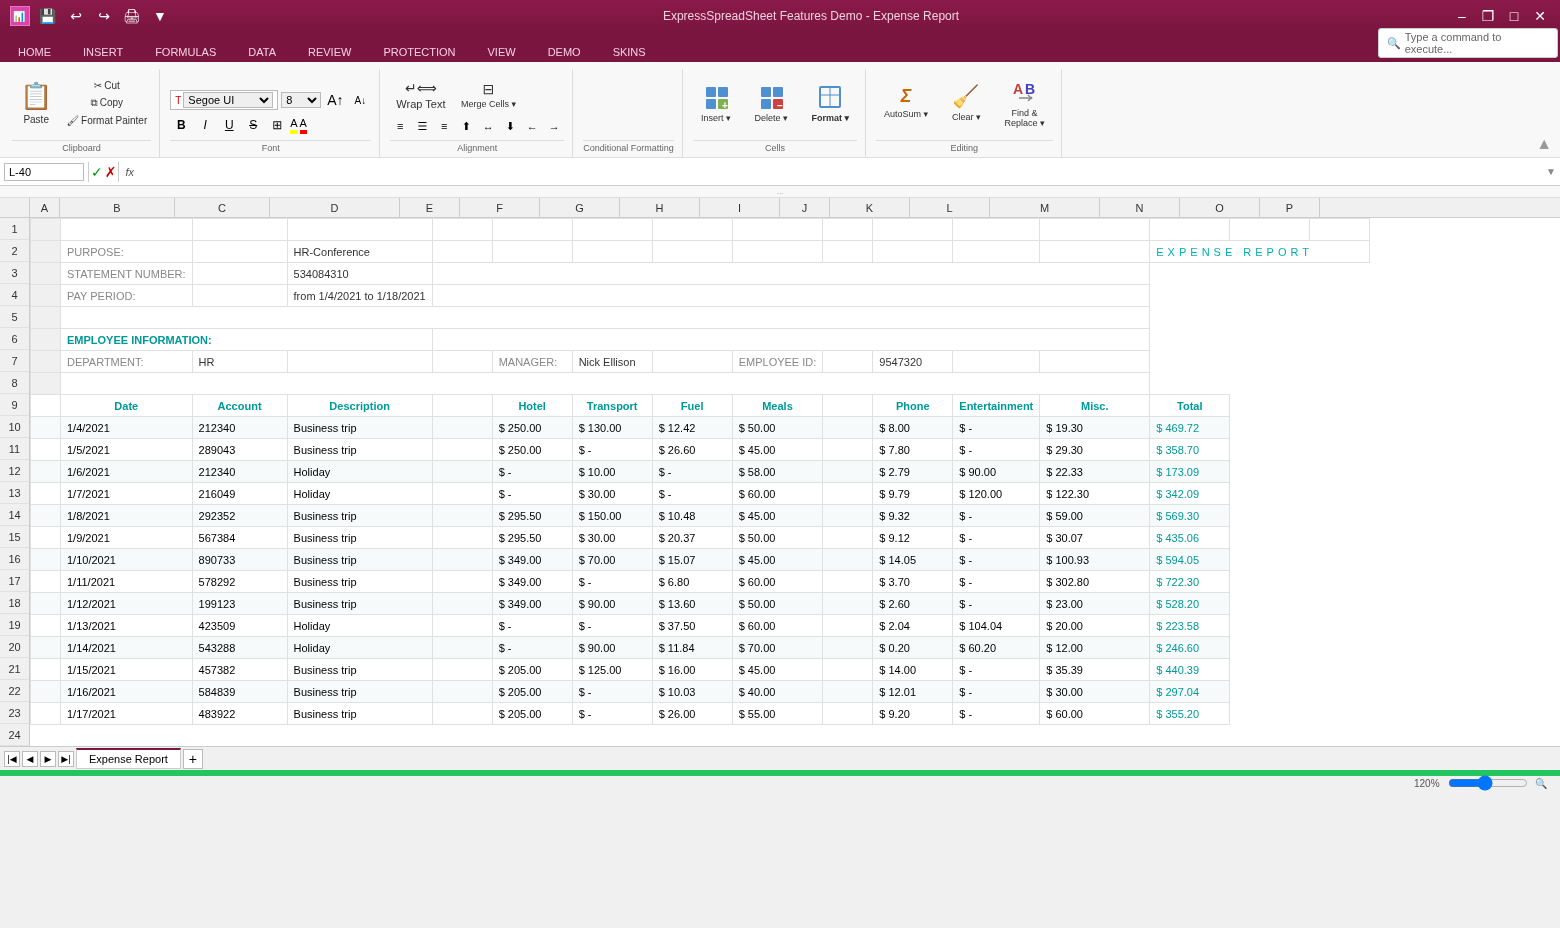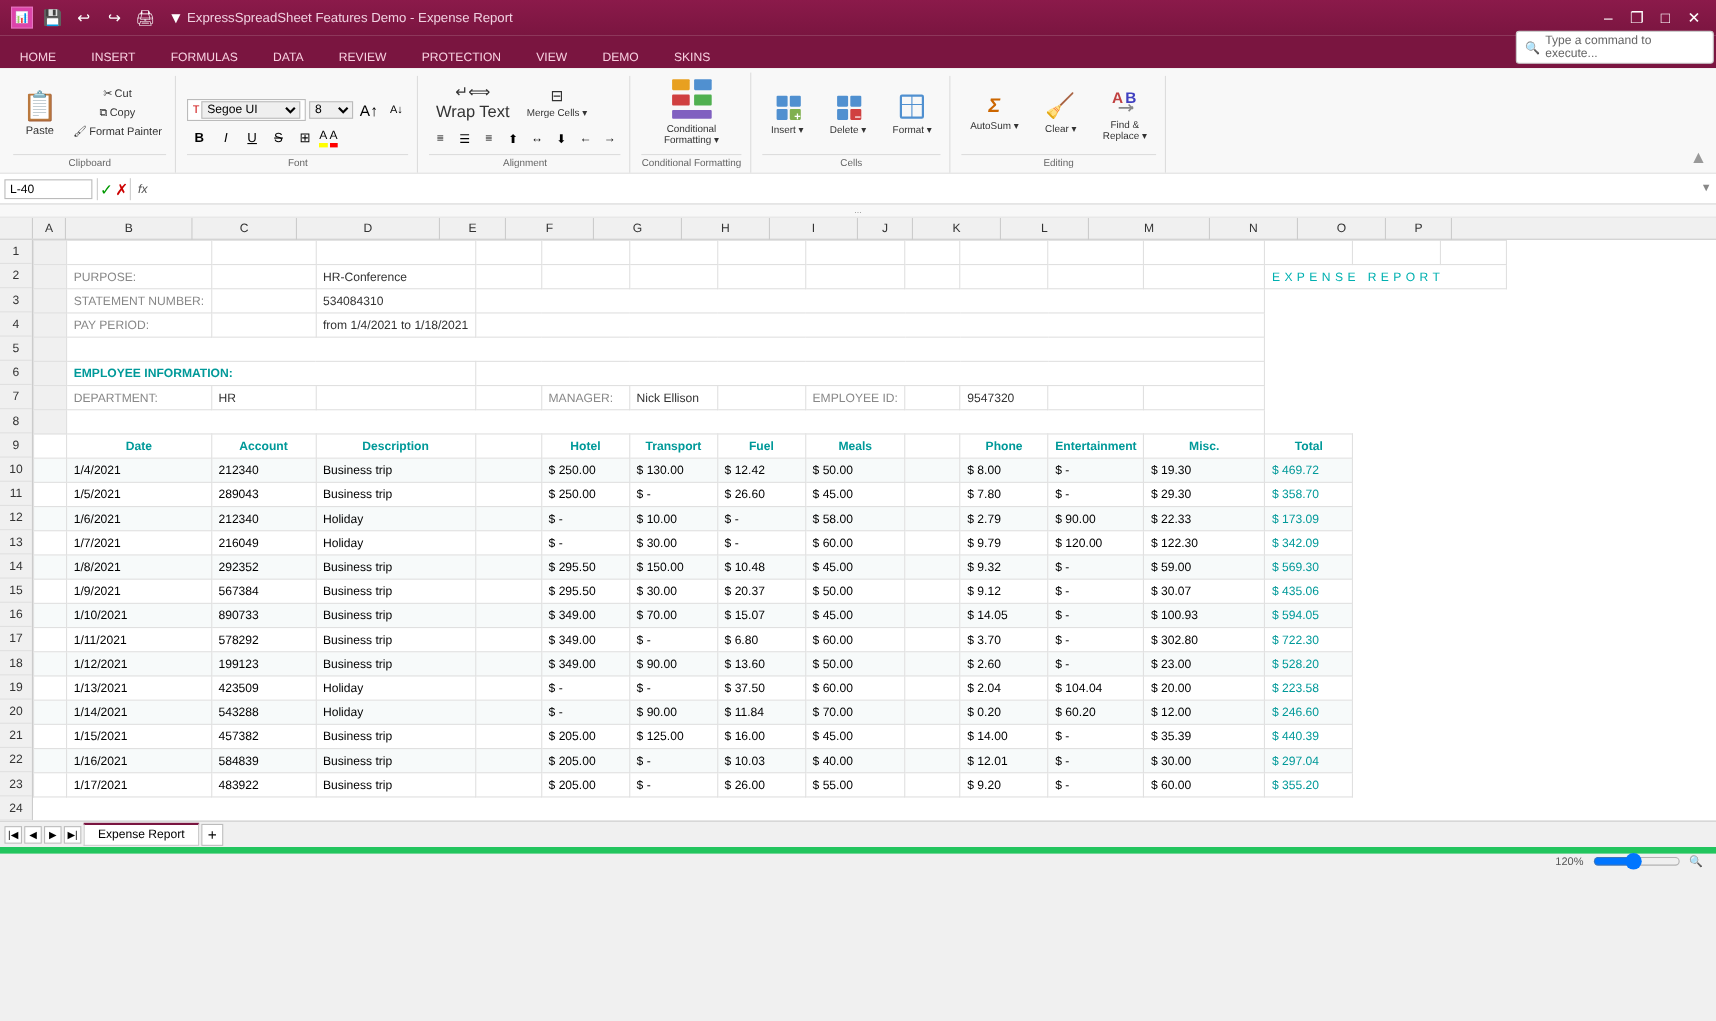--- a/index.html
+++ b/index.html
@@ -9,21 +9,21 @@
     .title-bar {
       background: linear-gradient(to bottom, #8b1a4a, #7a1540);
       height: 32px;
       display: flex;
       align-items: center;
       justify-content: space-between;
       padding: 0 10px;
       color: white;
     }
     .title-bar-left { display: flex; align-items: center; gap: 8px; }
-    .title-bar-center { font-size: 12px; color: #f0d0e0; flex: 1; text-align: left; }
+    .title-bar-center { font-size: 12px; color: #f0d0e0; flex: 1; text-align: center; }
     .title-bar-right { display: flex; align-items: center; gap: 6px; }
     .title-btn { width: 20px; height: 20px; display: flex; align-items: center; justify-content: center; color: white; font-size: 14px; cursor: pointer; }
     .wb-icon { width: 20px; height: 20px; background: #d4a; display: flex; align-items: center; justify-content: center; font-size: 10px; color: white; border: 1px solid #fff4; }
 
     
     .tab-bar {
       background: #7a1540;
       height: 30px;
       display: flex;
       align-items: flex-end;
@@ -349,21 +349,21 @@
       </div>
     </div>
     <div class="ribbon-group-label">Font</div>
   </div>
 
   <div class="ribbon-group">
     <div style="display:flex;flex-direction:column;gap:3px;">
       <div style="display:flex;align-items:center;gap:2px;">
         <div class="ribbon-btn" style="flex-direction:column;min-width:50px;">
           <span style="font-size:14px;">↵⟺</span>
-          <span style="font-size:15px;">Wrap Text</span>
+          <span style="font-size:11px;">Wrap Text</span>
         </div>
         <div class="ribbon-btn" style="flex-direction:column;min-width:70px;">
           <span style="font-size:14px;">⊟</span>
           <span style="font-size:9px;">Merge Cells ▾</span>
         </div>
       </div>
       <div style="display:flex;align-items:center;gap:2px;">
         <div class="align-btn">≡</div>
         <div class="align-btn">☰</div>
         <div class="align-btn">≡</div>
@@ -371,30 +371,20 @@
         <div class="align-btn">↔</div>
         <div class="align-btn">⬇</div>
         <div class="align-btn">←</div>
         <div class="align-btn">→</div>
       </div>
     </div>
     <div class="ribbon-group-label">Alignment</div>
   </div>
 
   <div class="ribbon-group">
-    <div class="ribbon-btn large" style="padding:4px 12px;">
-      <svg width="40" height="40">
-        <rect x="2" y="2" width="16" height="10" fill="#e8a020" rx="1"></rect>
-        <rect x="22" y="2" width="16" height="10" fill="#5090d0" rx="1"></rect>
-        <rect x="2" y="16" width="16" height="10" fill="#d04040" rx="1"></rect>
-        <rect x="22" y="16" width="16" height="10" fill="#50b050" rx="1"></rect>
-        <rect x="2" y="30" width="36" height="8" fill="#8060c0" rx="1"></rect>
-      </svg>
-      <span style="font-size:9px;text-align:center;">Conditional<br>Formatting ▾</span>
-    </div>
     <div class="ribbon-group-label">Conditional Formatting</div>
   </div>
 
   <div class="ribbon-group">
     <div class="ribbon-row" style="gap:8px;">
       <div class="ribbon-btn large">
         <svg width="28" height="28">
           <rect x="4" y="4" width="10" height="10" fill="#5090d0" rx="1"></rect>
           <rect x="16" y="4" width="10" height="10" fill="#5090d0" rx="1"></rect>
           <rect x="4" y="16" width="10" height="10" fill="#5090d0" rx="1"></rect>
@@ -412,21 +402,21 @@
           <text x="20" y="26" font-size="10" fill="white" font-weight="bold">–</text>
         </svg>
         <span style="font-size:9px;">Delete ▾</span>
       </div>
       <div class="ribbon-btn large">
         <svg width="28" height="28">
           <rect x="4" y="4" width="20" height="20" fill="none" stroke="#5090d0" stroke-width="2" rx="1"></rect>
           <line x1="4" y1="12" x2="24" y2="12" stroke="#5090d0" stroke-width="1"></line>
           <line x1="14" y1="4" x2="14" y2="24" stroke="#5090d0" stroke-width="1"></line>
         </svg>
-        <span style="font-size:9px;">Format ▾</span>
+        <span style="font-size:9px;font-weight:bold;">Format ▾</span>
       </div>
     </div>
     <div class="ribbon-group-label">Cells</div>
   </div>
 
   <div class="ribbon-group">
     <div class="ribbon-row" style="gap:8px;">
       <div class="ribbon-btn large">
         <span class="autosum-icon">Σ</span>
         <span style="font-size:9px;">AutoSum ▾</span>

